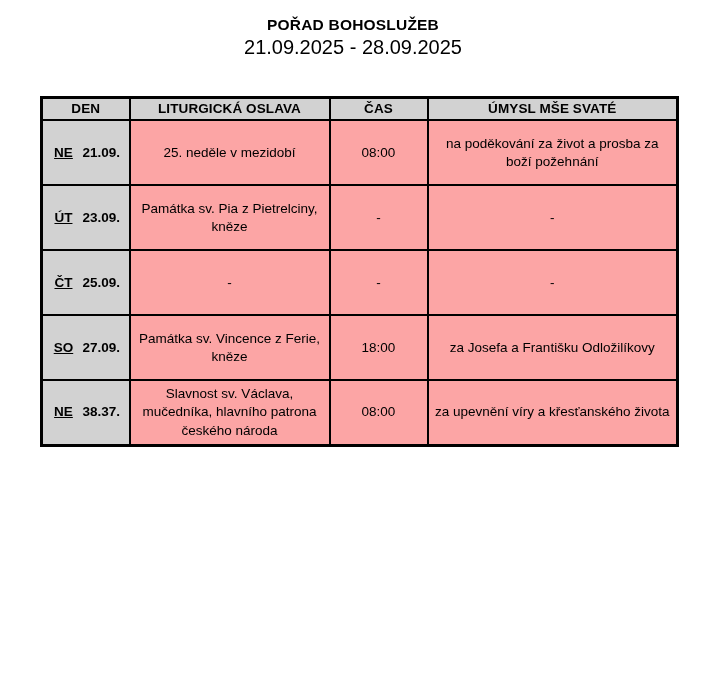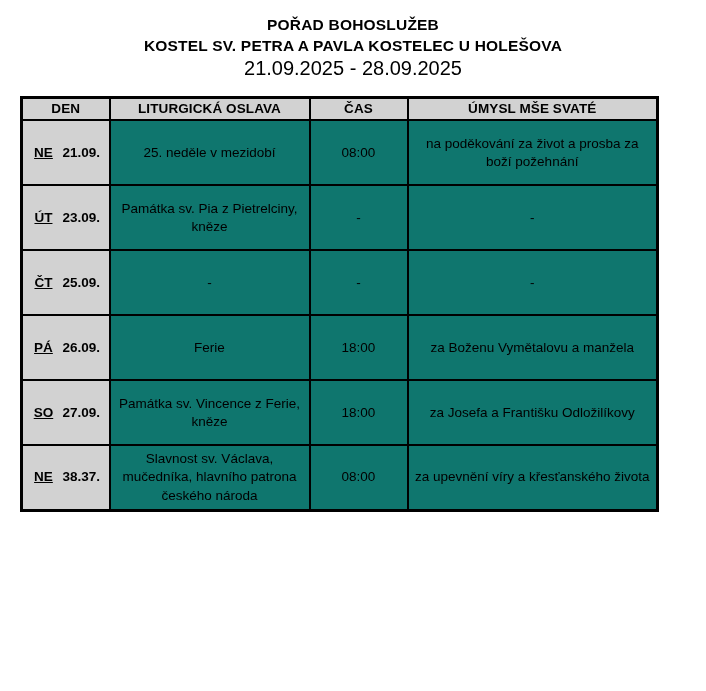--- a/index.html
+++ b/index.html
@@ -36,27 +36,27 @@
     letter-spacing: 0.2px;
   }
   .title-date {
     font-size: 20px;
     font-weight: normal;
     line-height: 22px;
     margin-top: 1px;
   }
   table.schedule {
     position: absolute;
-    left: 20px;
+    left: 40px;
     top: 96px;
     width: 636px;
     border-collapse: collapse;
     table-layout: fixed;
     border: 3px solid var(--border-color);
-    background: #0f766e;
+    background: #fca5a5;
   }
   table.schedule col.c-den { width: 88px; }
   table.schedule col.c-osl { width: 200px; }
   table.schedule col.c-cas { width: 98px; }
   table.schedule col.c-umy { width: 250px; }
   table.schedule th, table.schedule td {
     border: 2px solid var(--border-color);
     padding: 2px 3px;
     font-size: 13.5px;
     line-height: 1.35;
@@ -82,21 +82,20 @@
   td.day-cell .day-abbr { display: inline-block; min-width: 24px; text-decoration: underline; }
   td.day-cell .day-date { display: inline-block; margin-left: 7px; text-align: center; }
 </style>
 </head>
 <body>
 
 <div class="page">
 
   <div class="title-block">
     <div class="title-line1">POŘAD BOHOSLUŽEB</div>
-    <div class="title-line2">KOSTEL SV. PETRA A PAVLA KOSTELEC U HOLEŠOVA</div>
     <div class="title-date">21.09.2025 - 28.09.2025</div>
   </div>
 
   <table class="schedule">
     <colgroup>
       <col class="c-den">
       <col class="c-osl">
       <col class="c-cas">
       <col class="c-umy">
     </colgroup>
@@ -121,26 +120,20 @@
           <td>-</td>
           <td>-</td>
         </tr>
         <tr>
           <td class="day-cell"><span class="day-abbr">ČT</span><span class="day-date">25.09.</span></td>
           <td>-</td>
           <td>-</td>
           <td>-</td>
         </tr>
         <tr>
-          <td class="day-cell"><span class="day-abbr">PÁ</span><span class="day-date">26.09.</span></td>
-          <td>Ferie</td>
-          <td>18:00</td>
-          <td>za Boženu Vymětalovu a manžela</td>
-        </tr>
-        <tr>
           <td class="day-cell"><span class="day-abbr">SO</span><span class="day-date">27.09.</span></td>
           <td>Památka sv. Vincence z Ferie, kněze</td>
           <td>18:00</td>
           <td>za Josefa a Františku Odložilíkovy</td>
         </tr>
         <tr>
           <td class="day-cell"><span class="day-abbr">NE</span><span class="day-date">38.37.</span></td>
           <td>Slavnost sv. Václava, mučedníka, hlavního patrona českého národa</td>
           <td>08:00</td>
           <td>za upevnění víry a křesťanského života</td>

